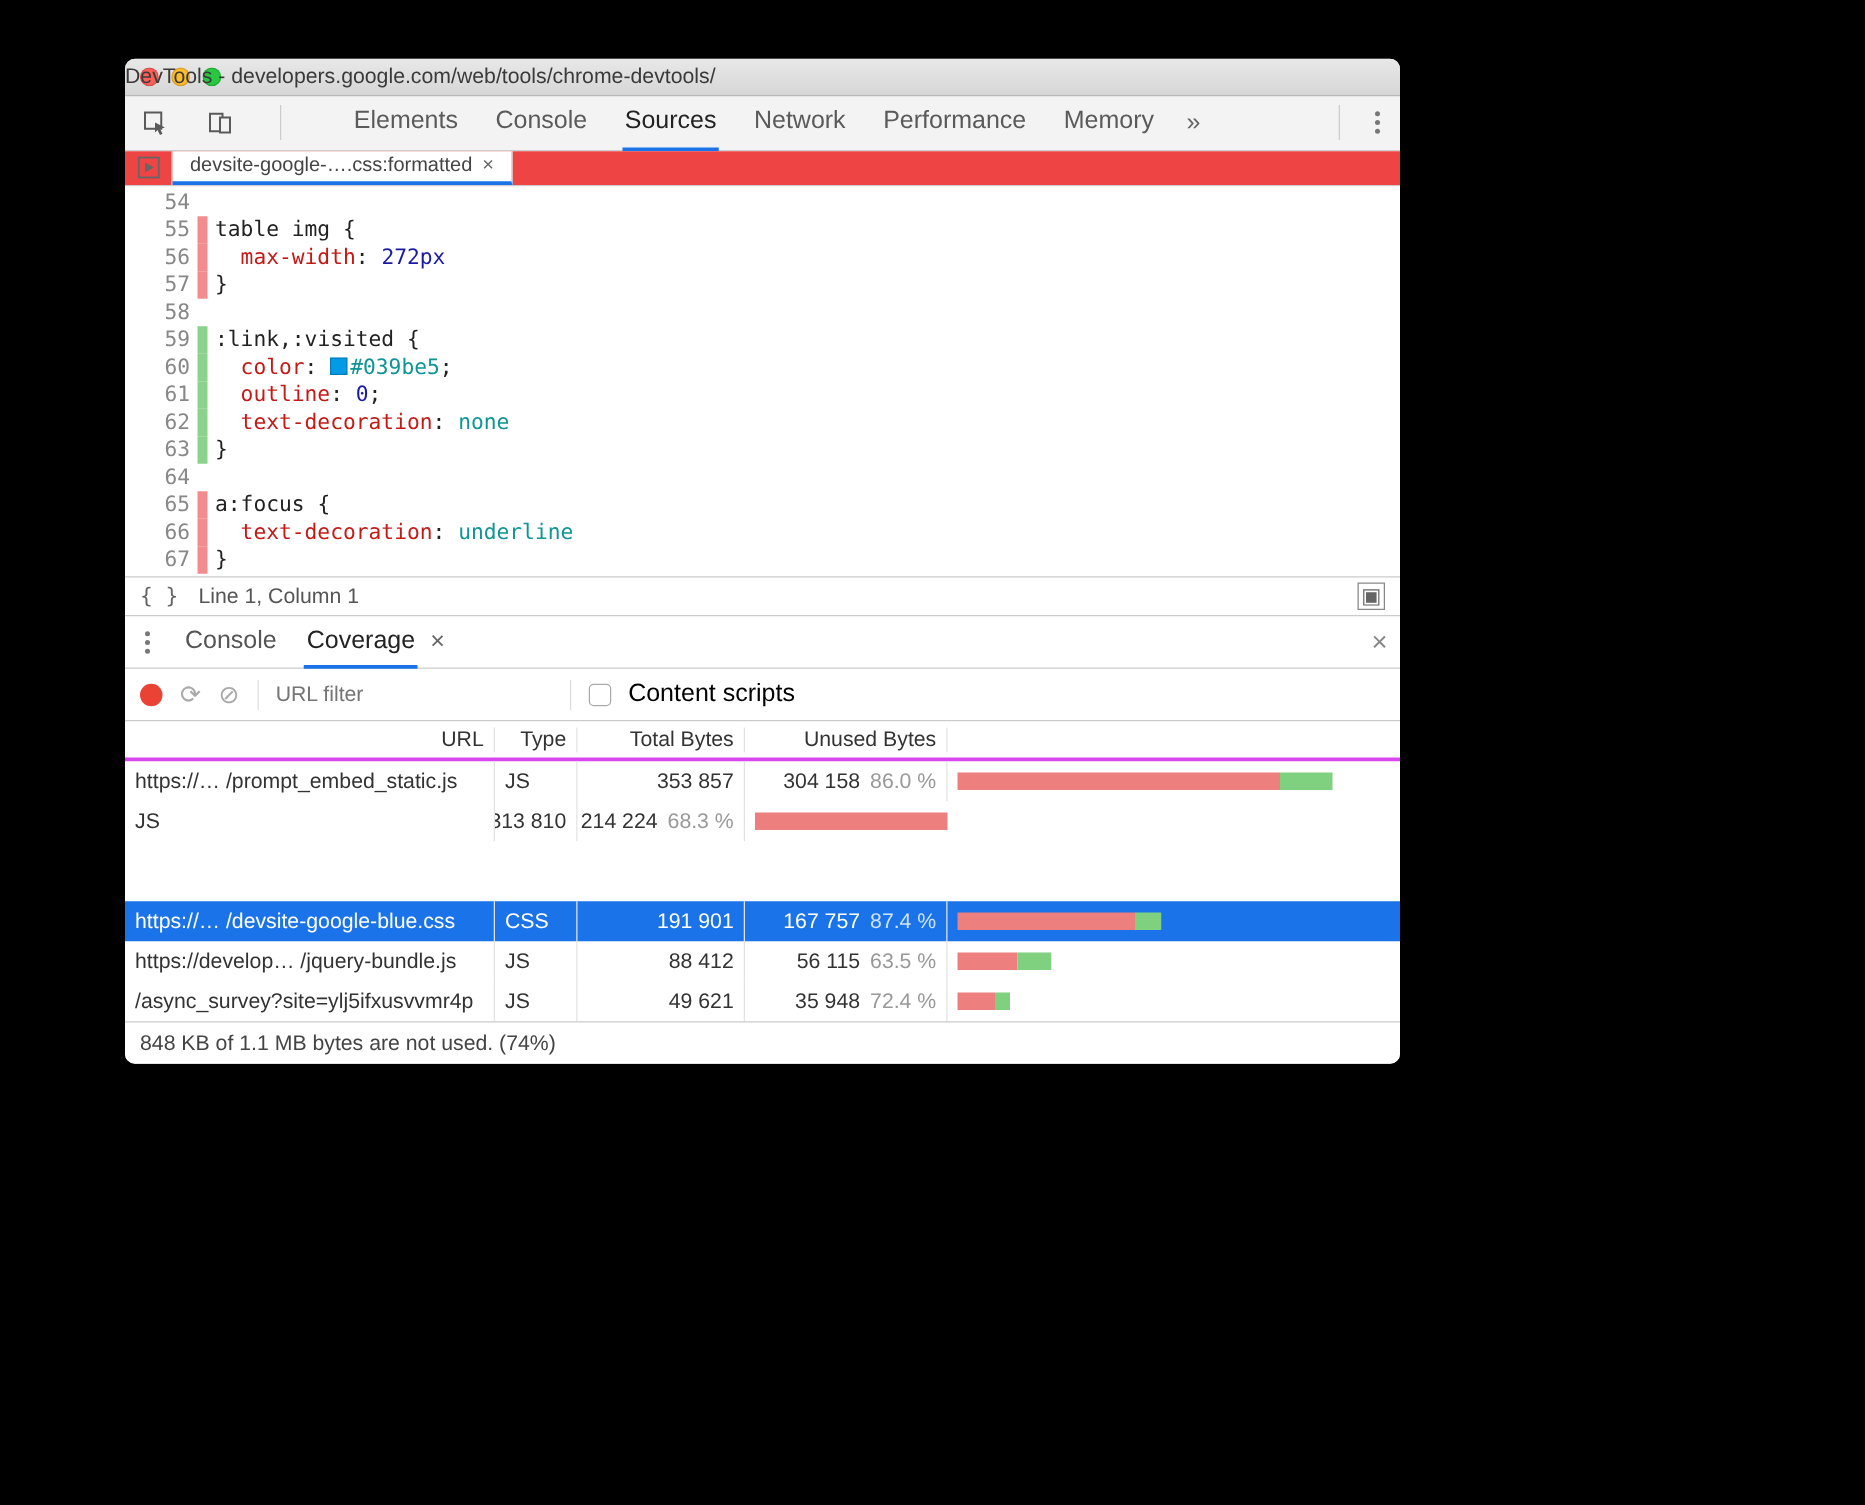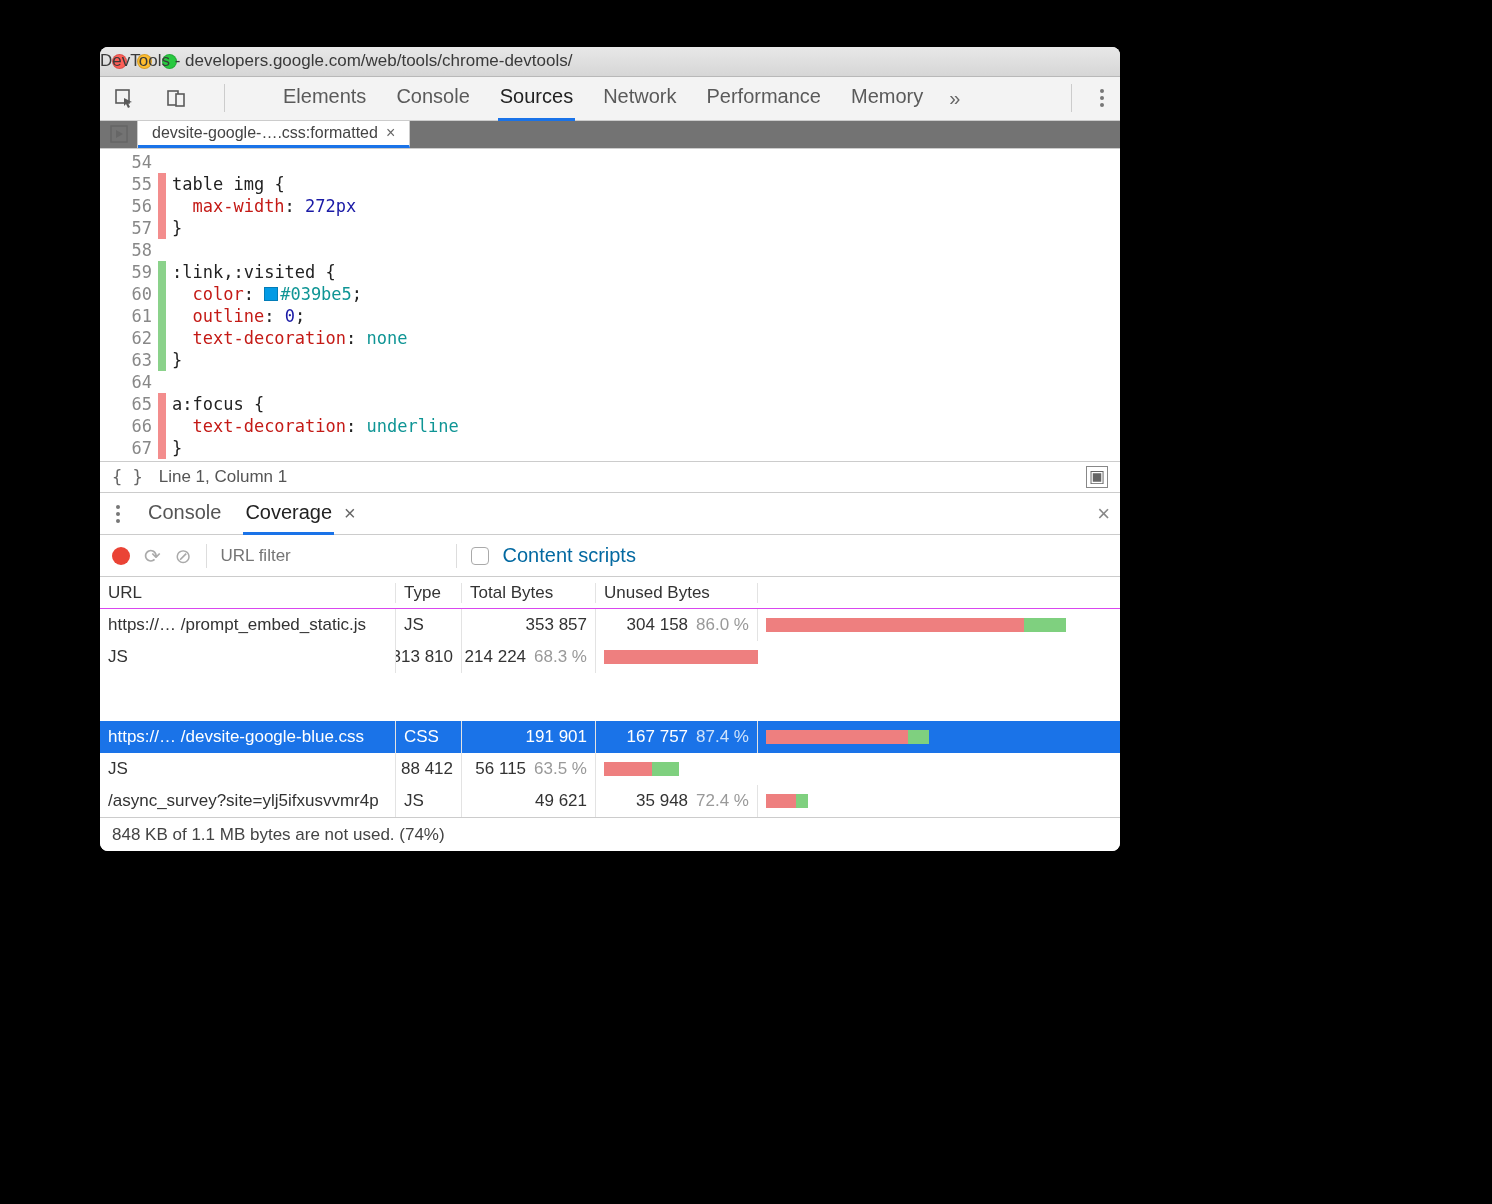--- a/index.html
+++ b/index.html
@@ -56,21 +56,21 @@
   .more-kebab { margin-left:auto; display:flex; align-items:center; gap:18px; padding-right:6px;}
   .kebab { width:4px; height:4px; background:#777; border-radius:50%; box-shadow: 0 7px 0 #777, 0 -7px 0 #777;}
   .chev-double { color:#666; font-size:20px;}
   .sep { width:1px; height:28px; background:#ccc; margin:0 10px;}
 
   .filetabs {
     height: 38px;
     border-bottom:1px solid #ccc;
     display:flex;
     align-items:stretch;
-    background:#737373;
+    background:#ef4444;
   }
   .runbox { width:38px; display:flex; align-items:center; justify-content:center; border-right:1px solid #ccc;}
   .filetab {
     display:flex; align-items:center; gap:8px; padding:0 14px;
     border-right:1px solid #ccc; font-size:16px; color:#444;
     border-bottom: 3px solid #1a73e8; background:#fff;
   }
   .close { color:#666; cursor:pointer;}
 
   .code-area {
@@ -121,30 +121,30 @@
   .dclose { margin-left:auto; color:#888; font-size:22px; cursor:pointer;}
 
   .drawer-toolbar {
     height: 42px; display:flex; align-items:center; padding:0 12px; gap:14px; border-bottom:1px solid #ccc;
   }
   .rec-dot { width:18px; height:18px; border-radius:50%; background:#ea4335;}
   .tool-ico { color:#aaa; font-size:20px;}
   .vsep { width:1px; height:24px; background:#ddd;}
   .urlfilter { color:#aaa; font-size:17px; flex: 0 0 190px;}
   .checkbox { width:18px; height:18px; border:1px solid #aaa; border-radius:4px;}
-  .cslabel { color:#0369a1;}
+  .cslabel { color:#000000;}
 
   .cov-table { flex:1; display:flex; flex-direction:column; font-size:17px;}
   .cov-head, .cov-row {
     display:grid;
     grid-template-columns: 296px 66px 134px 162px 1fr;
     align-items:center;
     height:32px;
   }
-  .cov-head { border-bottom:1px solid #d946ef; color:#333;}
+  .cov-head { border-bottom:3px solid #d946ef; color:#333;text-align:right;}
   .cov-head > div { padding:0 8px; border-right:1px solid #e3e3e3;}
   .cov-row > div { padding:0 8px; overflow:hidden; white-space:nowrap; border-right:1px solid #e3e3e3; height:100%; display:flex; align-items:center;}
   .cov-row > div:last-child, .cov-head > div:last-child { border-right:none;}
   .num { justify-content:flex-end; font-variant-numeric: tabular-nums;}
   .unused-cell { justify-content:flex-end; gap:8px;}
   .pct { color:#999;}
   .cov-row.sel { background:#1a73e8; color:#fff;margin-top:48px;}
   .cov-row.sel .pct { color:#cfe3fb;}
   .bar-wrap { position:relative; height:14px; background:transparent;}
   .bar-red { position:absolute; left:0; top:0; bottom:0; background:#ee7f7f;}
@@ -322,20 +322,21 @@
               <span class="pct">87.4 %</span>
             </div>
             <div>
               <div class="bar-wrap" style="width:162.60000000000002px">
                 <div class="bar-red" style="width:142.1124px"></div>
                 <div class="bar-green" style="left:142.1124px;width:20.487600000000004px"></div>
               </div>
             </div>
           </div>
           <div class="cov-row">
+            <div>https://develop… /jquery-bundle.js</div>
             <div>JS</div>
             <div class="num">88 412</div>
             <div class="unused-cell">
               <span>56 115</span>
               <span class="pct">63.5 %</span>
             </div>
             <div>
               <div class="bar-wrap" style="width:75px">
                 <div class="bar-red" style="width:47.625px"></div>
                 <div class="bar-green" style="left:47.625px;width:27.375px"></div>

